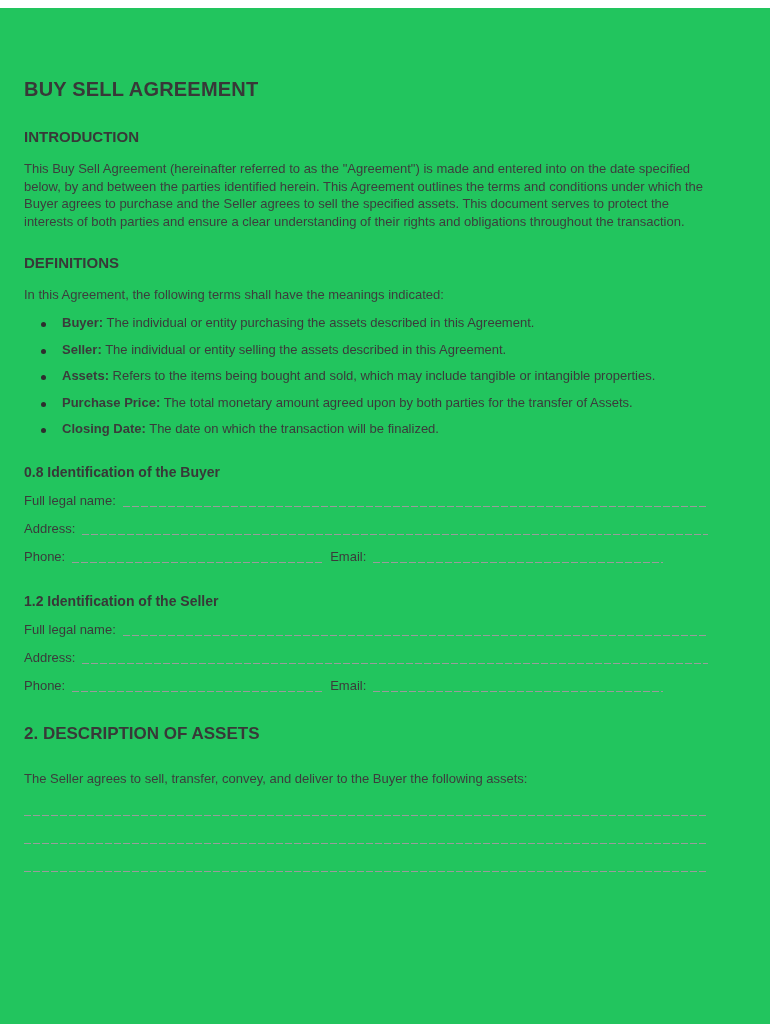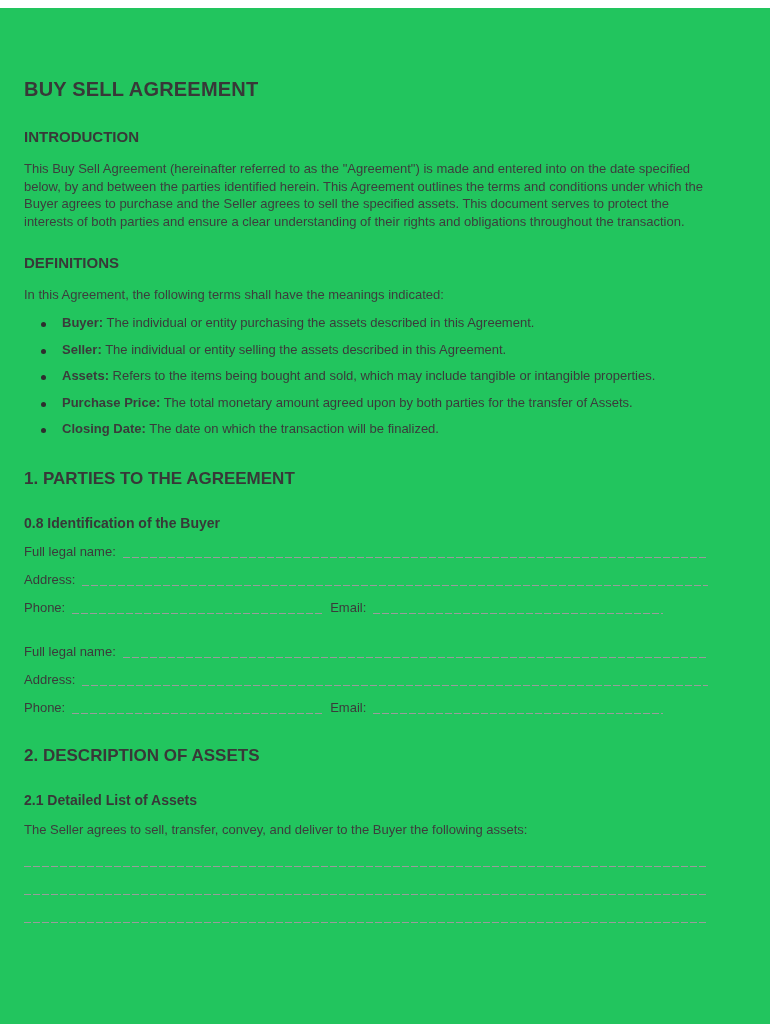--- a/index.html
+++ b/index.html
@@ -135,60 +135,59 @@
     <div class="bullet-item">
       <span class="bullet-dot"></span>
       <span class="bullet-text"><span class="term">Purchase Price:</span> <span>The total monetary amount agreed upon by both parties for the transfer of Assets.</span></span>
     </div>
     <div class="bullet-item">
       <span class="bullet-dot"></span>
       <span class="bullet-text"><span class="term">Closing Date:</span> <span>The date on which the transaction will be finalized.</span></span>
     </div>
   </div>
 
-  <h2 class="h2-num">1. PARTIES TO THE AGREEMENT</h2>
 
   <div class="subsection">
     <h3 class="h3">0.8 Identification of the Buyer</h3>
     <div class="field-row">
       <span class="field-label">Full legal name:</span>
       <span class="fill-line"></span>
     </div>
     <div class="field-row">
       <span class="field-label">Address:</span>
       <span class="fill-line"></span>
     </div>
     <div class="field-row">
       <span class="field-label">Phone:</span>
       <span class="fill-line phone"></span>
       <span class="field-label email-label">Email:</span>
       <span class="fill-line email"></span>
     </div>
   </div>
 
   <div class="subsection" style="margin-top:29px;">
+    <h3 class="h3">1.2 Identification of the Seller</h3>
     <div class="field-row">
       <span class="field-label">Full legal name:</span>
       <span class="fill-line"></span>
     </div>
     <div class="field-row">
       <span class="field-label">Address:</span>
       <span class="fill-line"></span>
     </div>
     <div class="field-row">
       <span class="field-label">Phone:</span>
       <span class="fill-line phone"></span>
       <span class="field-label email-label">Email:</span>
       <span class="fill-line email"></span>
     </div>
   </div>
 
   <h2 class="h2-num">2. DESCRIPTION OF ASSETS</h2>
 
   <div class="subsection">
-    <h3 class="h3">2.1 Detailed List of Assets</h3>
     <p class="body-text assets-para">The Seller agrees to sell, transfer, convey, and deliver to the Buyer the following assets:</p>
     <div class="blank-line first"></div>
     <div class="blank-line"></div>
     <div class="blank-line"></div>
   </div>
 
 </div>
 
 </body></html>

